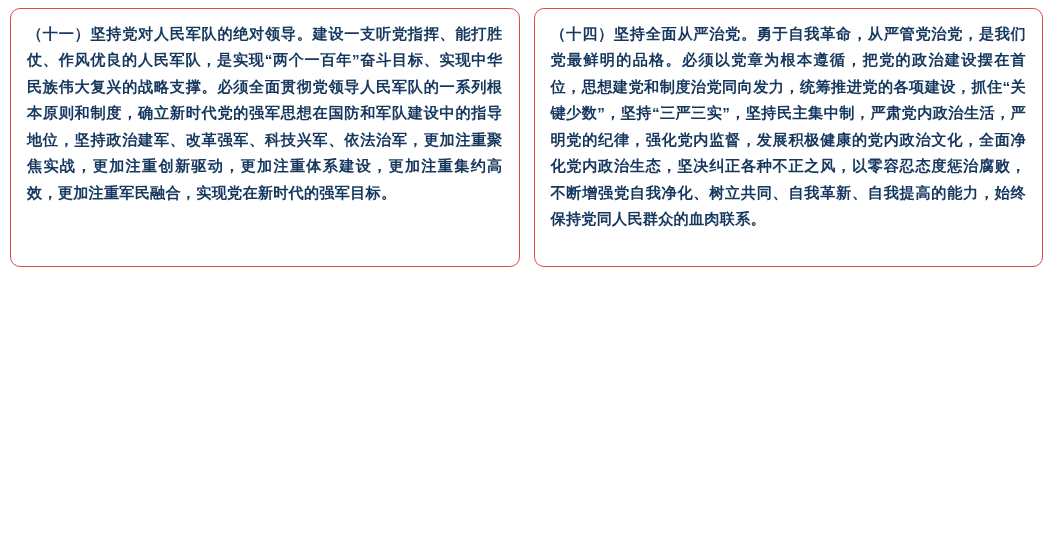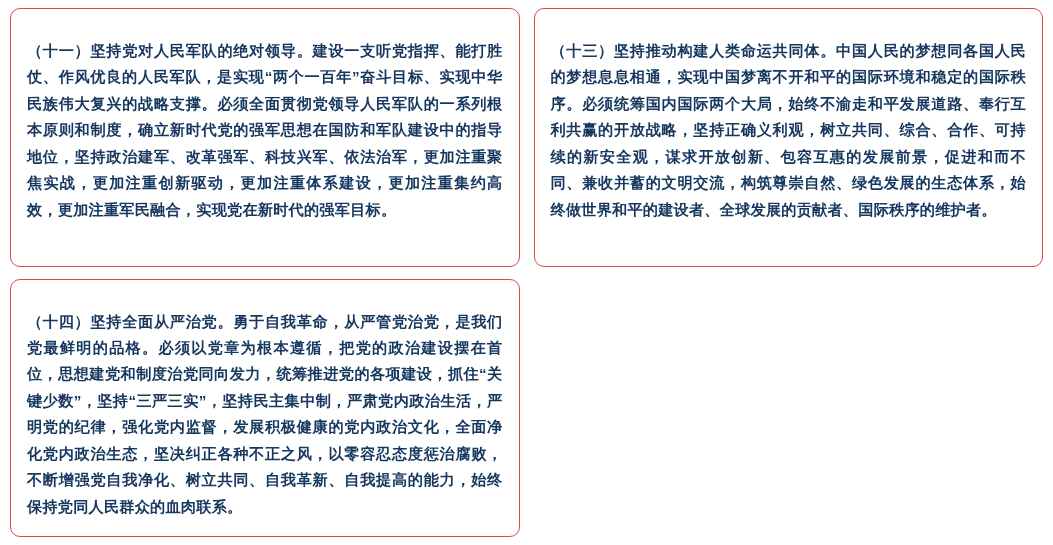--- a/index.html
+++ b/index.html
@@ -21,21 +21,21 @@
     display: grid;
     grid-template-columns: 1fr 1fr;
     grid-template-rows: 1fr 1fr;
     column-gap: 14px;
     row-gap: 12px;
   }
   .card {
     border: 1px solid #d94a4a;
     border-radius: 10px;
     box-sizing: border-box;
-    padding: 29px 16px 10px 16px;
+    padding: 12px 16px 10px 16px;
     background: #ffffff;
     overflow: hidden;
   }
   .card-text {
     margin: 0;
     font-size: 15.2px;
     line-height: 1.74;
     color: #16375e;
     text-align: justify;
     text-justify: inter-ideograph;
@@ -47,21 +47,18 @@
 </head>
 <body>
 
 <div class="page">
 
   <div class="card">
     <p class="card-text">（十一）坚持党对人民军队的绝对领导。建设一支听党指挥、能打胜仗、作风优良的人民军队，是实现“两个一百年”奋斗目标、实现中华民族伟大复兴的战略支撑。必须全面贯彻党领导人民军队的一系列根本原则和制度，确立新时代党的强军思想在国防和军队建设中的指导地位，坚持政治建军、改革强军、科技兴军、依法治军，更加注重聚焦实战，更加注重创新驱动，更加注重体系建设，更加注重集约高效，更加注重军民融合，实现党在新时代的强军目标。</p>
   </div>
 
 
-  <div class="card">
-    <p class="card-text">（十三）坚持推动构建人类命运共同体。中国人民的梦想同各国人民的梦想息息相通，实现中国梦离不开和平的国际环境和稳定的国际秩序。必须统筹国内国际两个大局，始终不渝走和平发展道路、奉行互利共赢的开放战略，坚持正确义利观，树立共同、综合、合作、可持续的新安全观，谋求开放创新、包容互惠的发展前景，促进和而不同、兼收并蓄的文明交流，构筑尊崇自然、绿色发展的生态体系，始终做世界和平的建设者、全球发展的贡献者、国际秩序的维护者。</p>
-  </div>
 
   <div class="card">
     <p class="card-text">（十四）坚持全面从严治党。勇于自我革命，从严管党治党，是我们党最鲜明的品格。必须以党章为根本遵循，把党的政治建设摆在首位，思想建党和制度治党同向发力，统筹推进党的各项建设，抓住“关键少数”，坚持“三严三实”，坚持民主集中制，严肃党内政治生活，严明党的纪律，强化党内监督，发展积极健康的党内政治文化，全面净化党内政治生态，坚决纠正各种不正之风，以零容忍态度惩治腐败，不断增强党自我净化、树立共同、自我革新、自我提高的能力，始终保持党同人民群众的血肉联系。</p>
   </div>
 
 </div>
 
 </body></html>

